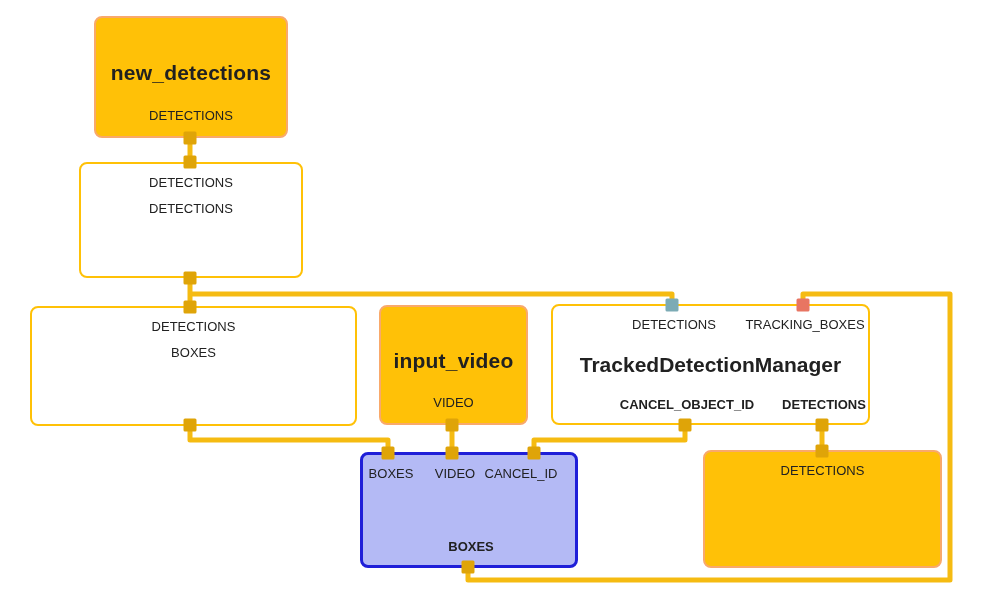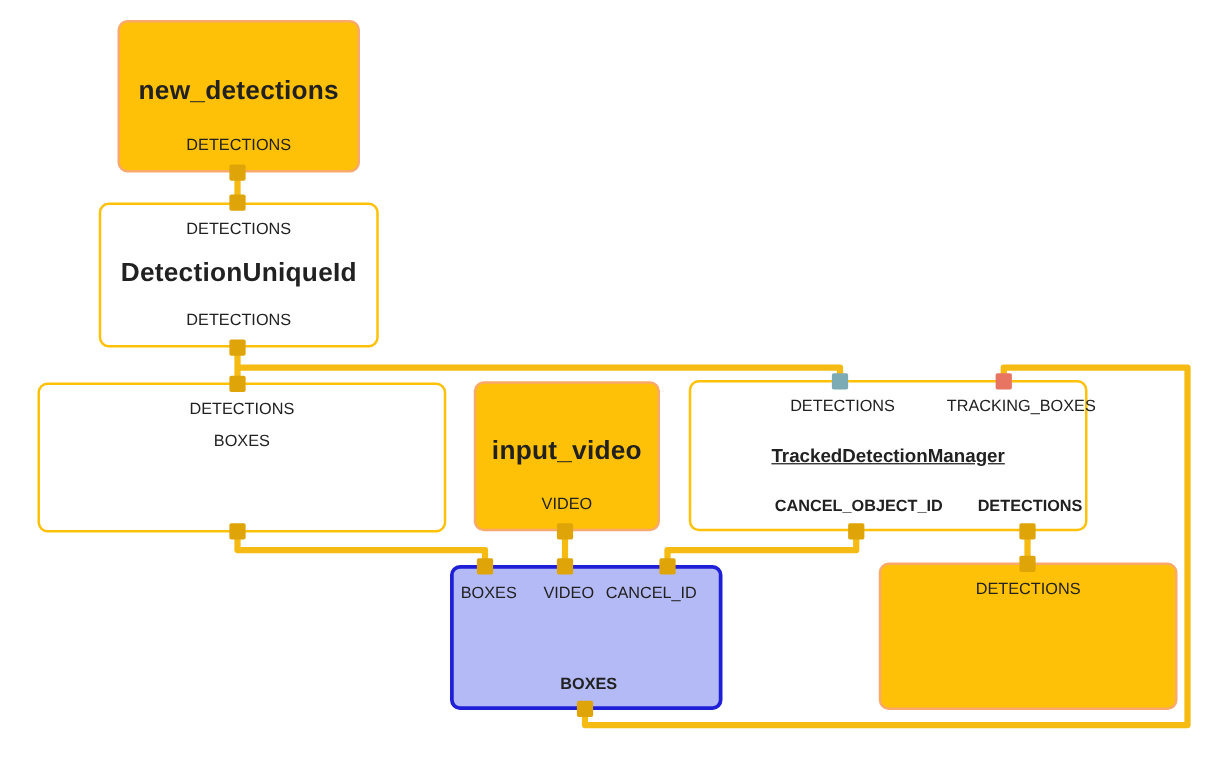--- a/index.html
+++ b/index.html
@@ -33,21 +33,21 @@
 
   
   .abs-label{
     position:absolute;transform:translateX(-50%);
     font-size:13px;white-space:nowrap;color:var(--text,#212121);
   }
   .abs-label.top{top:11px;}
   .abs-label.bottom{bottom:11px;font-weight:bold;}
   .abs-title{
     position:absolute;left:50%;top:50%;transform:translate(-50%,-50%);
-    font-size:15px;font-weight:700;white-space:nowrap;text-decoration:underline;
+    font-size:21px;font-weight:700;white-space:nowrap;
   }
 
   .port{
     position:absolute;width:13px;height:13px;transform:translate(-50%,-50%);
     background:var(--port,#DFA408);border-radius:1.5px;
   }
   .port.teal{background:var(--port-teal,#7CABB5);}
   .port.red{background:var(--port-red,#E87562);}
 </style>
 </head>
@@ -67,38 +67,37 @@
   </svg>
 
   <div class="node stream" style="left:94px;top:16px;width:194px;height:122px">
     <div class="spacer"></div>
     <div class="title">new_detections</div>
     <div class="prow bottom">DETECTIONS</div>
   </div>
 
   <div class="node calc" style="left:79px;top:162px;width:224px;height:116px">
     <div class="prow top">DETECTIONS</div>
-    <div class="title">DetectionUniqueId</div>
     <div class="prow bottom">DETECTIONS</div>
   </div>
 
   <div class="node calc" style="left:30px;top:306px;width:327px;height:120px">
     <div class="prow top">DETECTIONS</div>
     <div class="prow bottom">BOXES</div>
   </div>
 
   <div class="node stream" style="left:379px;top:305px;width:149px;height:120px">
     <div class="spacer"></div>
     <div class="title">input_video</div>
     <div class="prow bottom">VIDEO</div>
   </div>
 
   <div class="node calc" style="left:551px;top:304px;width:319px;height:121px">
     <div class="abs-label top" style="left:121px">DETECTIONS</div>
-    <div class="abs-label top" style="left:264px">TRACKING_BOXES</div>
+    <div class="abs-label top" style="left:252px">TRACKING_BOXES</div>
     <div class="abs-title">TrackedDetectionManager</div>
     <div class="abs-label bottom" style="left:134px">CANCEL_OBJECT_ID</div>
     <div class="abs-label bottom" style="left:271px">DETECTIONS</div>
   </div>
 
   <div class="node subgraph" style="left:360px;top:452px;width:218px;height:116px">
     <div class="abs-label top" style="left:28px">BOXES</div>
     <div class="abs-label top" style="left:92px">VIDEO</div>
     <div class="abs-label top" style="left:158px">CANCEL_ID</div>
     <div class="abs-label bottom" style="left:108px">BOXES</div>

